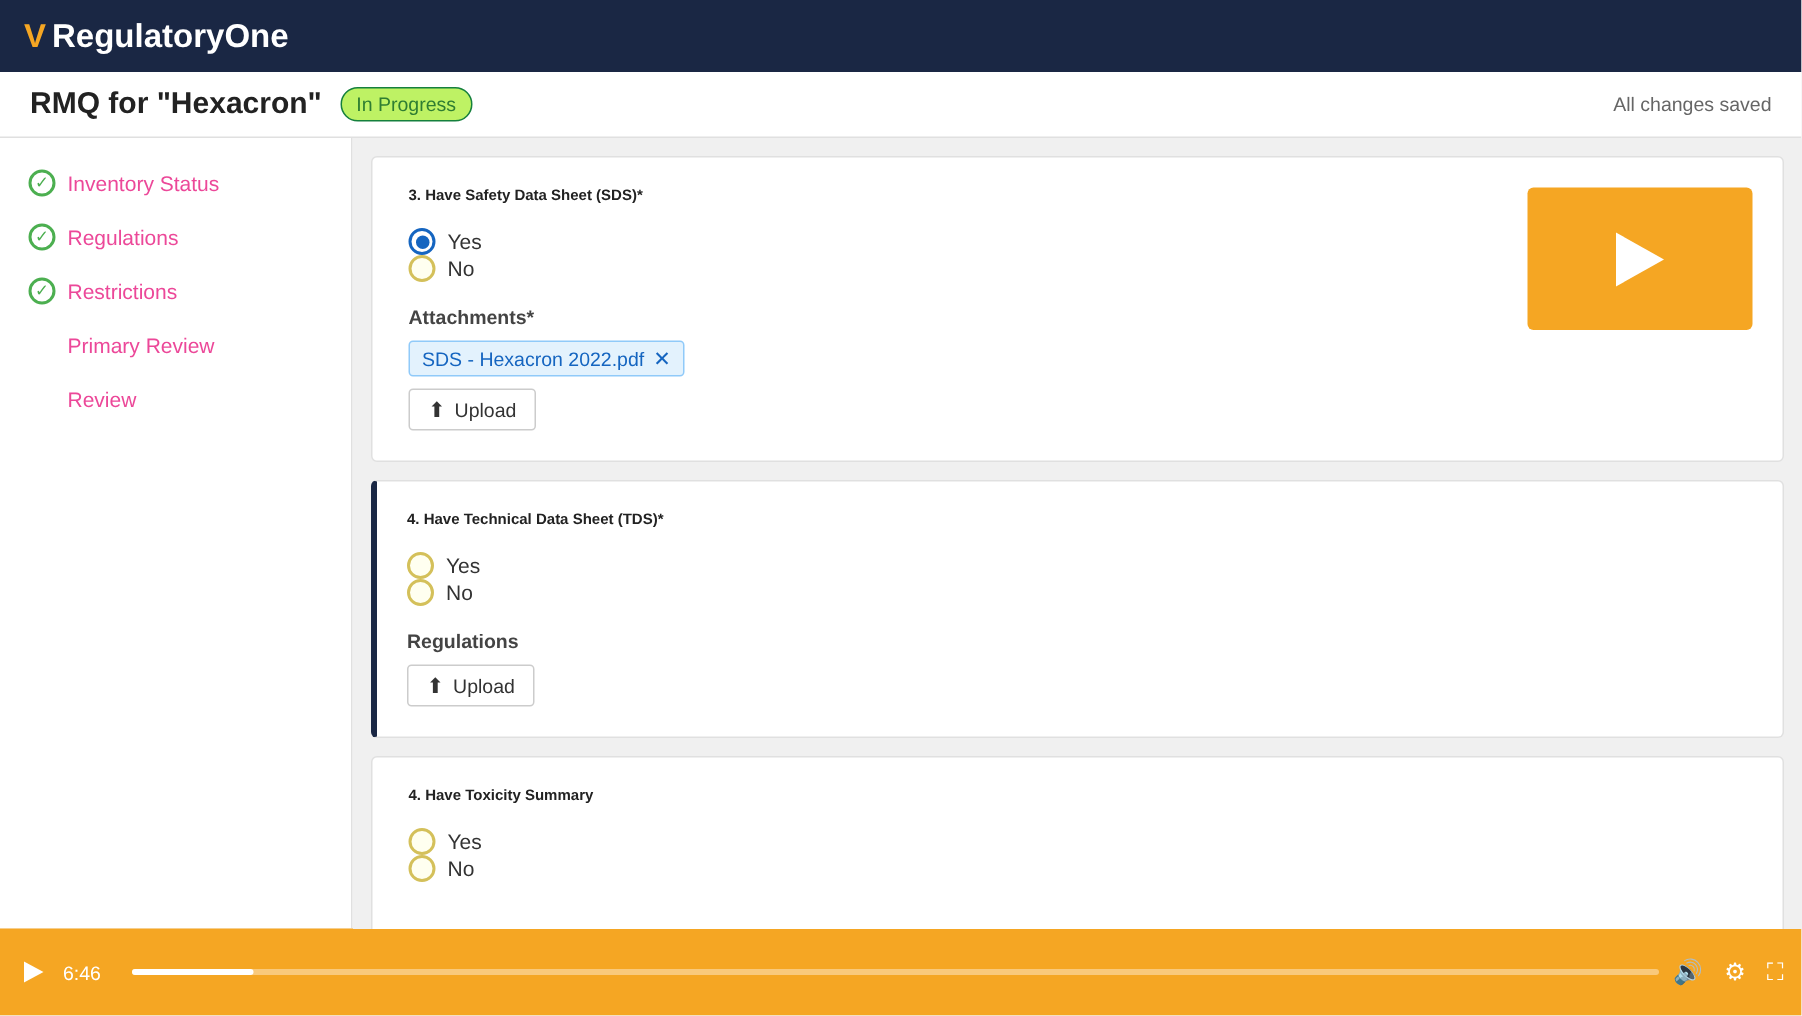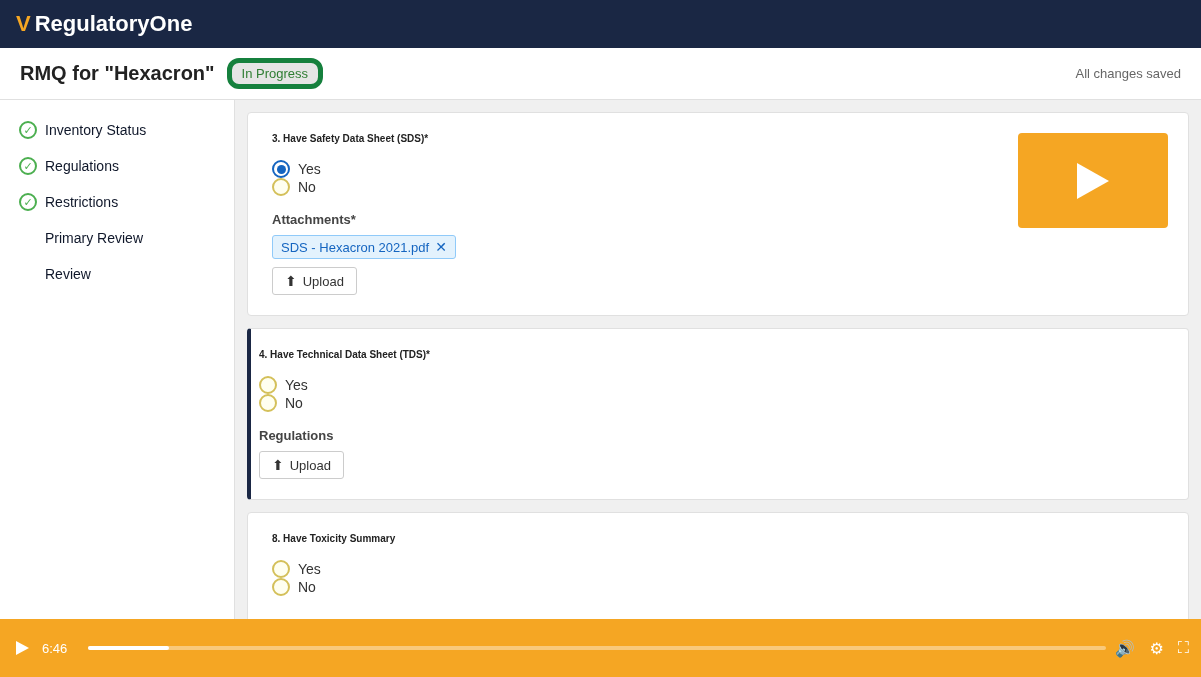--- a/index.html
+++ b/index.html
@@ -40,23 +40,23 @@
       display: flex;
       align-items: center;
       gap: 12px;
     }
     .page-title {
       font-size: 20px;
       font-weight: 600;
       color: #222;
     }
     .status-badge {
-      background: #e5e5e5;
+      background: #bef264;
       color: #2e7d32;
-      border: 5px solid #15803d;
+      border: 1px solid #15803d;
       border-radius: 12px;
       padding: 3px 10px;
       font-size: 13px;
     }
     .auto-save {
       font-size: 13px;
       color: #666;
     }
 
     
@@ -74,21 +74,21 @@
       padding: 12px 0;
       flex-shrink: 0;
       overflow-y: auto;
     }
     .sidebar-item {
       display: flex;
       align-items: center;
       padding: 9px 16px;
       cursor: pointer;
       font-size: 14px;
-      color: #0f172a;
+      color: #ec4899;
       gap: 8px;
     }
     .sidebar-item.active {
       border-left: 3px solid #f5a623;
       color: #f5a623;
       font-weight: 600;
       padding-left: 13px;
     }
     .sidebar-item:not(.active) {
       border-left: 3px solid transparent;
@@ -127,21 +127,21 @@
     .question-card {
       background: white;
       margin: 12px 12px;
       border-radius: 4px;
       border: 1px solid #e0e0e0;
       padding: 20px 24px;
       position: relative;
     }
     .question-card.active-card {
       border-left: 4px solid #1a2744;
-      padding-left: 8px;
+      padding-left: 20px;
     }
 
     .question-title {
       font-size: 10px;
       font-weight: 600;
       color: #222;
       margin-bottom: 16px;
     }
 
     
@@ -374,21 +374,21 @@
               <span>Yes</span>
             </label>
             <label class="radio-option">
               <span class="radio-circle unselected-yellow"></span>
               <span>No</span>
             </label>
           </div>
           <div class="attachments-section">
             <div class="attachments-label">Attachments*</div>
             <div class="attachment-tag">
-              <span>SDS - Hexacron 2021.pdf</span>
+              <span>SDS - Hexacron 2022.pdf</span>
               <span class="attachment-remove">✕</span>
             </div>
             <br>
             <button class="upload-btn">
               <span class="upload-icon-sym">⬆</span>
               <span>Upload</span>
             </button>
           </div>
         </div>
 
@@ -413,21 +413,21 @@
       <div class="attachments-section">
         <div class="attachments-label">Regulations</div>
         <button class="upload-btn">
           <span class="upload-icon-sym">⬆</span>
           <span>Upload</span>
         </button>
       </div>
     </div>
 
     <div class="toxicity-card">
-      <div class="question-title">8. Have Toxicity Summary</div>
+      <div class="question-title">4. Have Toxicity Summary</div>
       <div class="radio-group">
         <label class="radio-option">
           <span class="radio-circle unselected-yellow"></span>
           <span>Yes</span>
         </label>
         <label class="radio-option">
           <span class="radio-circle unselected-yellow"></span>
           <span>No</span>
         </label>
       </div>

